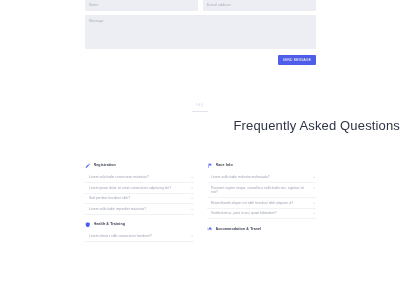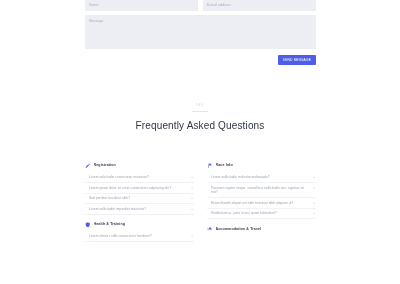--- a/index.html
+++ b/index.html
@@ -117,25 +117,26 @@
 
   .faq-divider {
     width: 16px;
     height: 1px;
     background: #e2e5ec;
     margin: 3px auto 0 auto;
   }
 
   .faq-title {
     margin-top: 9px;
-    font-size: 10px;
+    font-size: 13px;
     font-weight: normal;
     color: #2f3545;
     letter-spacing: 0.15px;
     line-height: 10px;
+    text-align: right;
   }
 
   
   .faq-body {
     position: absolute;
     left: 85px;
     top: 163px;
     width: 231px;
     display: flex;
     gap: 13px;

